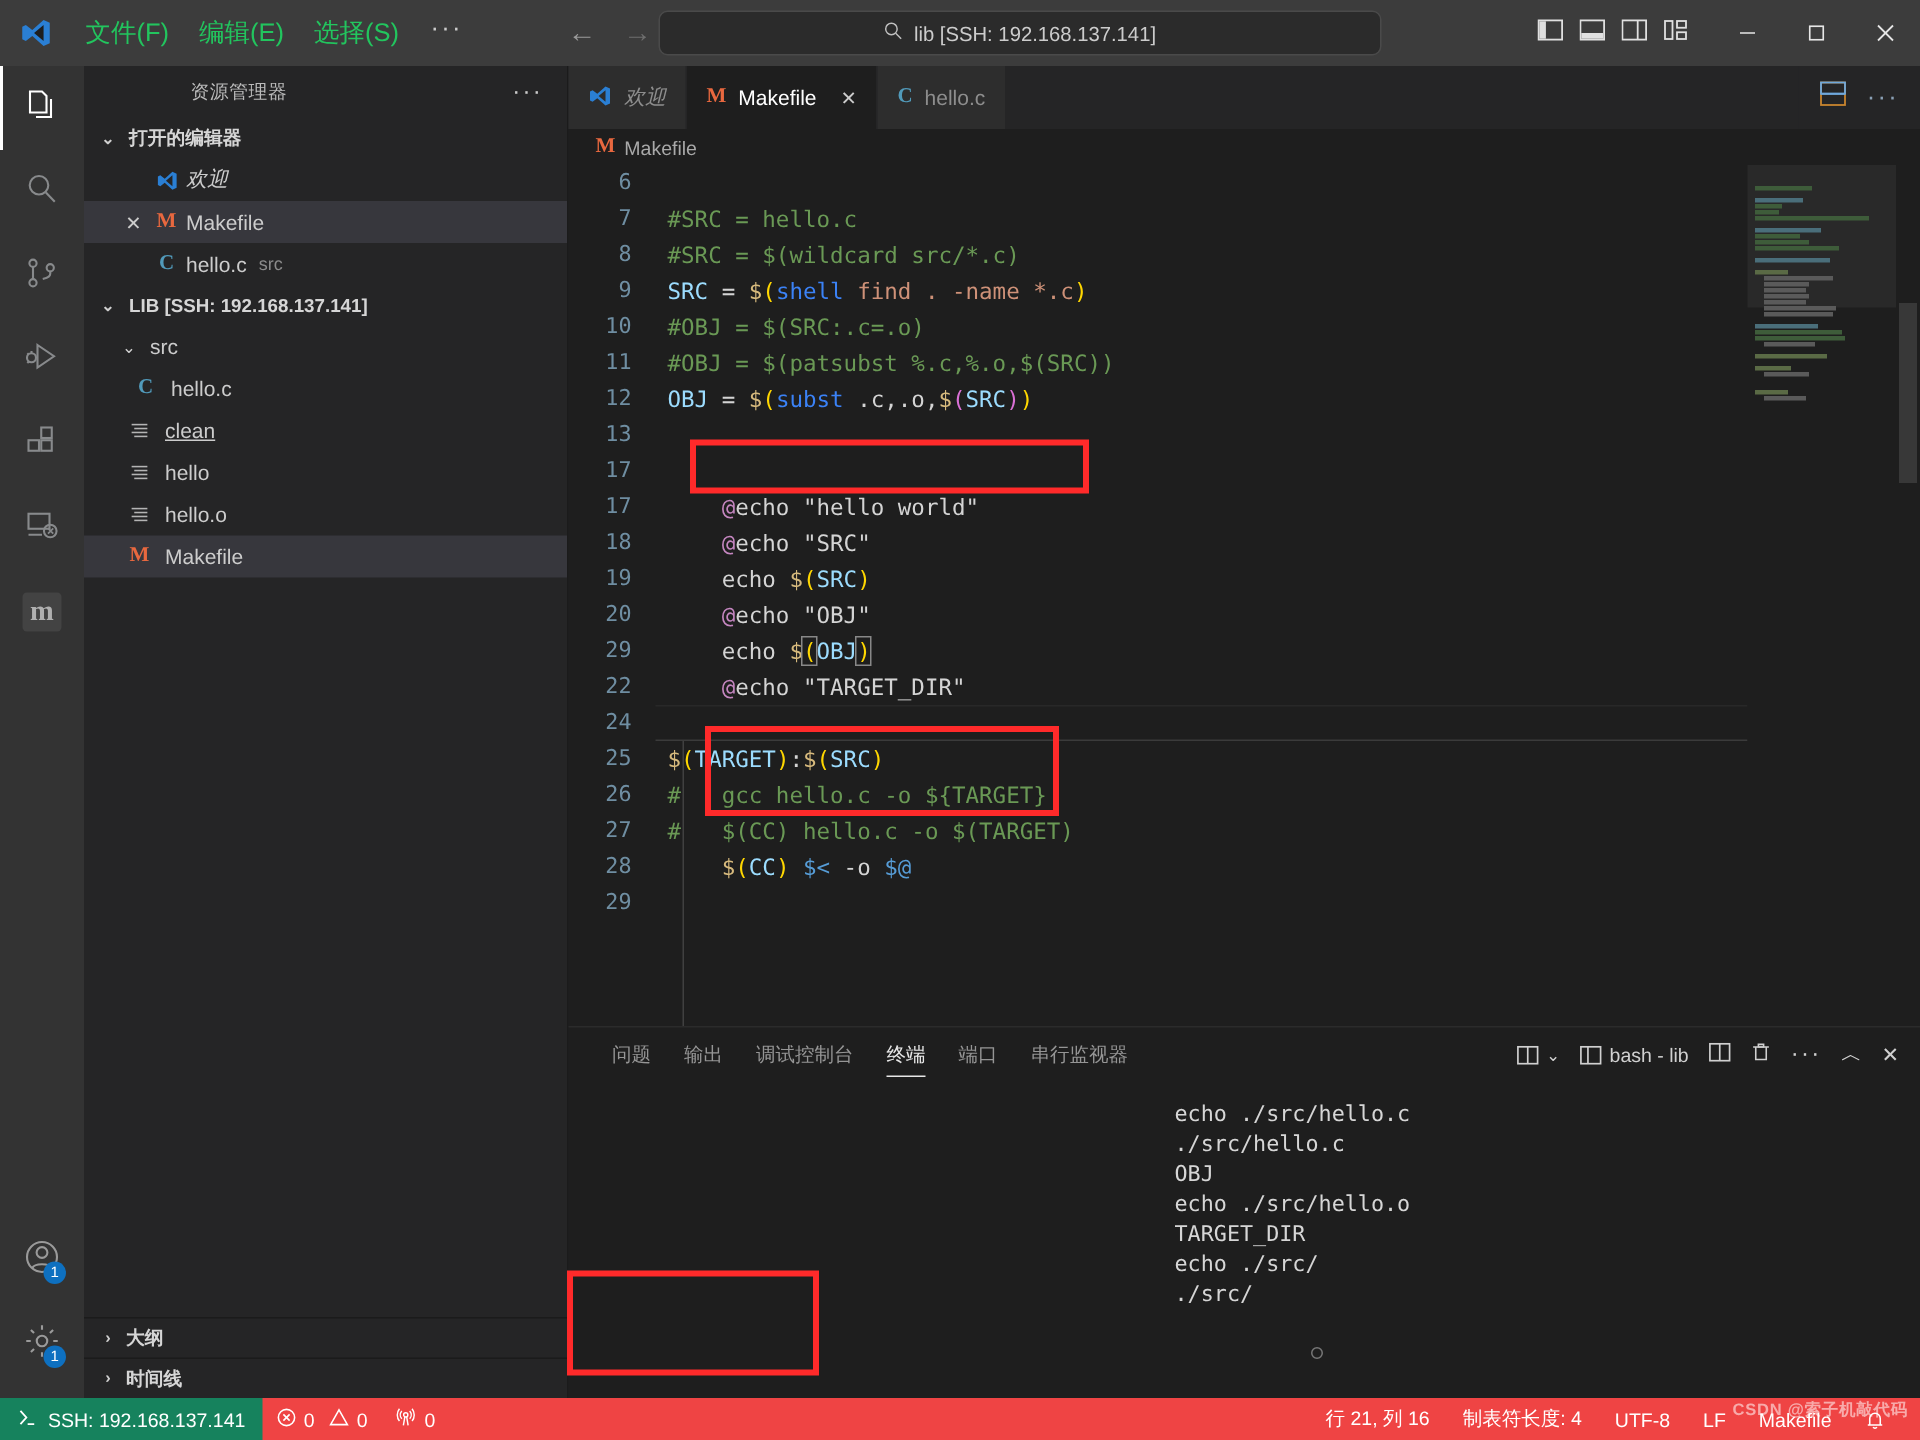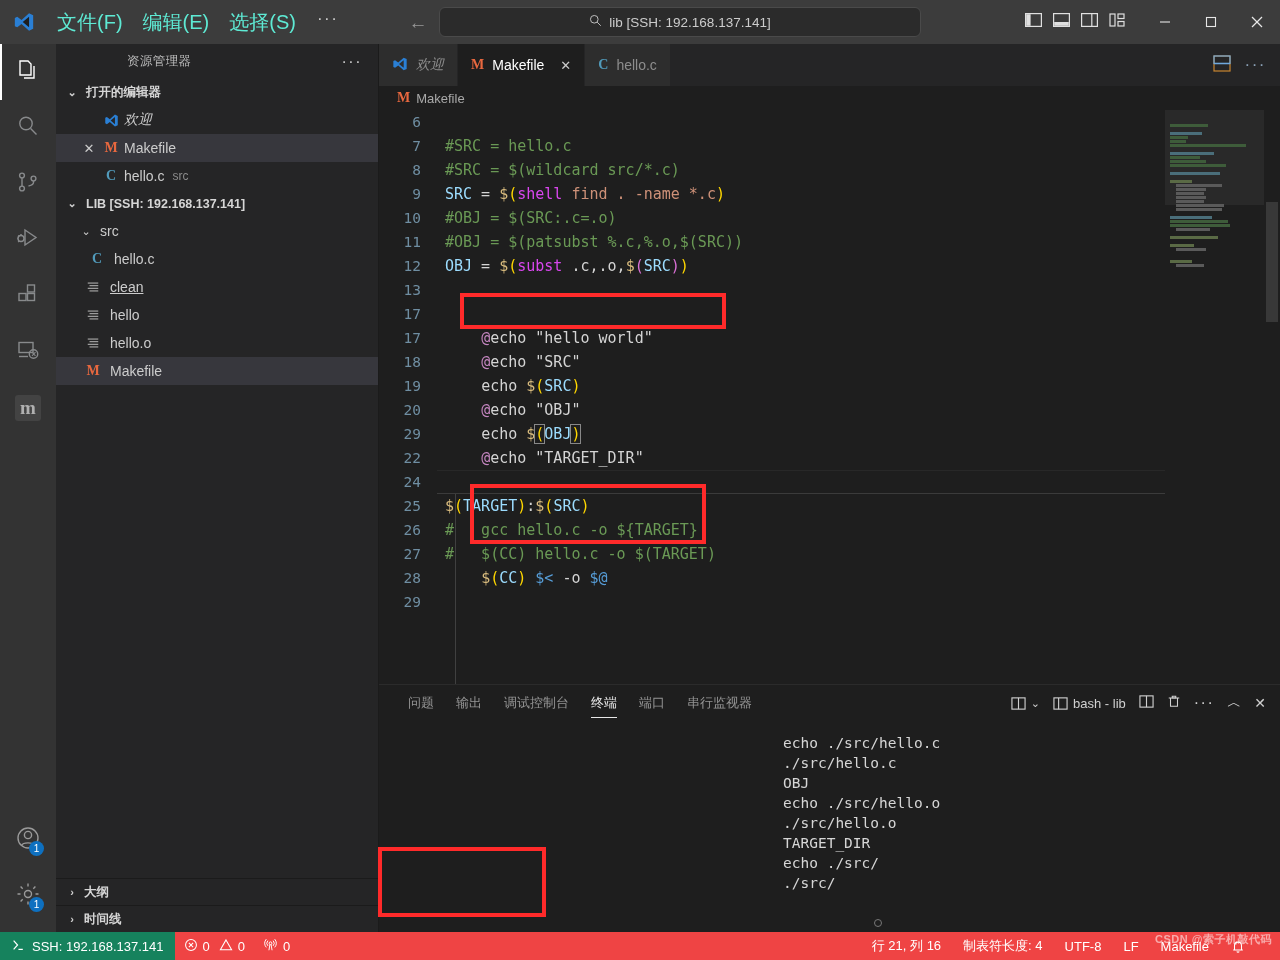--- a/index.html
+++ b/index.html
@@ -17,21 +17,21 @@
     height: 44px; min-height: 44px;
     background: #3c3c3c;
     display: flex; align-items: center;
     position: relative;
     color: #cccccc;
   }
   .tb-logo { width: 48px; display:flex; align-items:center; justify-content:center; }
   .vscode-logo { width: 22px; height: 22px; }
   .tb-menu { display:flex; align-items:center; gap: 2px; }
   .menu-item {
-    padding: 4px 9px; font-size: 20px; color: #5eead4;
+    padding: 4px 9px; font-size: 17px; color: #22c55e;
     white-space: nowrap; line-height: 20px;
   }
   .menu-item.dots { font-size: 17px; letter-spacing: 1.5px; padding: 0 10px 6px 10px; color:#cccccc;}
   .tb-nav { display:flex; align-items:center; gap: 18px; margin-left: 60px; }
   .nav-arrow { font-size: 19px; color: #9a9a9a; line-height: 1; }
   .nav-arrow.dim { color: #6e6e6e; }
   .tb-search {
     position:absolute; left: 439px; top: 7px;
     width: 482px; height: 30px;
     background: #2b2b2b; border: 1px solid #4a4a4a; border-radius: 6px;
@@ -136,21 +136,21 @@
     width: 58px; text-align:right; padding-right: 16px; color:#6f8ea2; flex-shrink:0;
     font-size: 14.5px;
   }
   .ctext { padding-left: 8px; }
   .indent-guide { position:absolute; left:76px; width:1px; background:#404040; }
   .cur-line-border { position:absolute; left:58px; right:115px; height:24px; border-top:1px solid #282828; border-bottom:1px solid #3b3b3b; }
 
   
   .k-cmt { color:#6a9955; }
   .k-var { color:#9cdcfe; }
-  .k-func{ color:#d946ef; }
+  .k-func{ color:#3b82f6; }
   .k-str { color:#ce9178; }
   .k-op  { color:#d4d4d4; }
   .k-yel { color:#d7ba7d; }
   .k-par1{ color:#ffd700; }
   .k-par2{ color:#da70d6; }
   .k-at  { color:#c586c0; }
   .k-plain{ color:#d4d4d4; }
   .k-blue{ color:#569cd6; }
   .k-white{ color:#d4d4d4; }
   .bracket-box { outline:1px solid #888; }
@@ -184,21 +184,21 @@
   
   .statusbar {
     height: 28px; min-height:28px; background:#ef4444; display:flex; align-items:center;
     font-size: 13px; color:#ffffff; position:relative;
   }
   .remote-chip {
     background:#16825d; height:28px; display:flex; align-items:center; gap:7px;
     padding: 0 11px; font-size:13px; color:#fff;
   }
   .sb-item { display:flex; align-items:center; gap:5px; padding: 0 9px; height:28px; }
-  .sb-right { margin-left:auto; display:flex; align-items:center; padding-right:24px;}
+  .sb-right { margin-left:auto; display:flex; align-items:center; padding-right:12px;}
   .sb-right .sb-item { padding: 0 11px; }
 
   
   .redbox { position:absolute; border: 4px solid #ff2a2a; pointer-events:none; }
 
   
   .watermark {
     position:absolute; right: 8px; top: 932px;
     font-size: 11px; color: rgba(255,255,255,0.55); font-weight:700;
     white-space:nowrap; letter-spacing:0.5px; pointer-events:none;
@@ -648,21 +648,20 @@
             <span style="font-size:14px;">︿</span>
             <span style="font-size:14px;">✕</span>
           </div>
         </div>
 
         <div class="terminal">
           <div class="tline">echo ./src/hello.c</div>
           <div class="tline">./src/hello.c</div>
           <div class="tline">OBJ</div>
           <div class="tline">echo ./src/hello.o</div>
-          <div class="tline">./src/hello.o</div>
           <div class="tline">TARGET_DIR</div>
           <div class="tline">echo ./src/</div>
           <div class="tline">./src/</div>
           <div class="tline" style="padding-left:390px;">
             <span class="t-dot"></span>
               
           </div>
         </div>
       </div>
 

